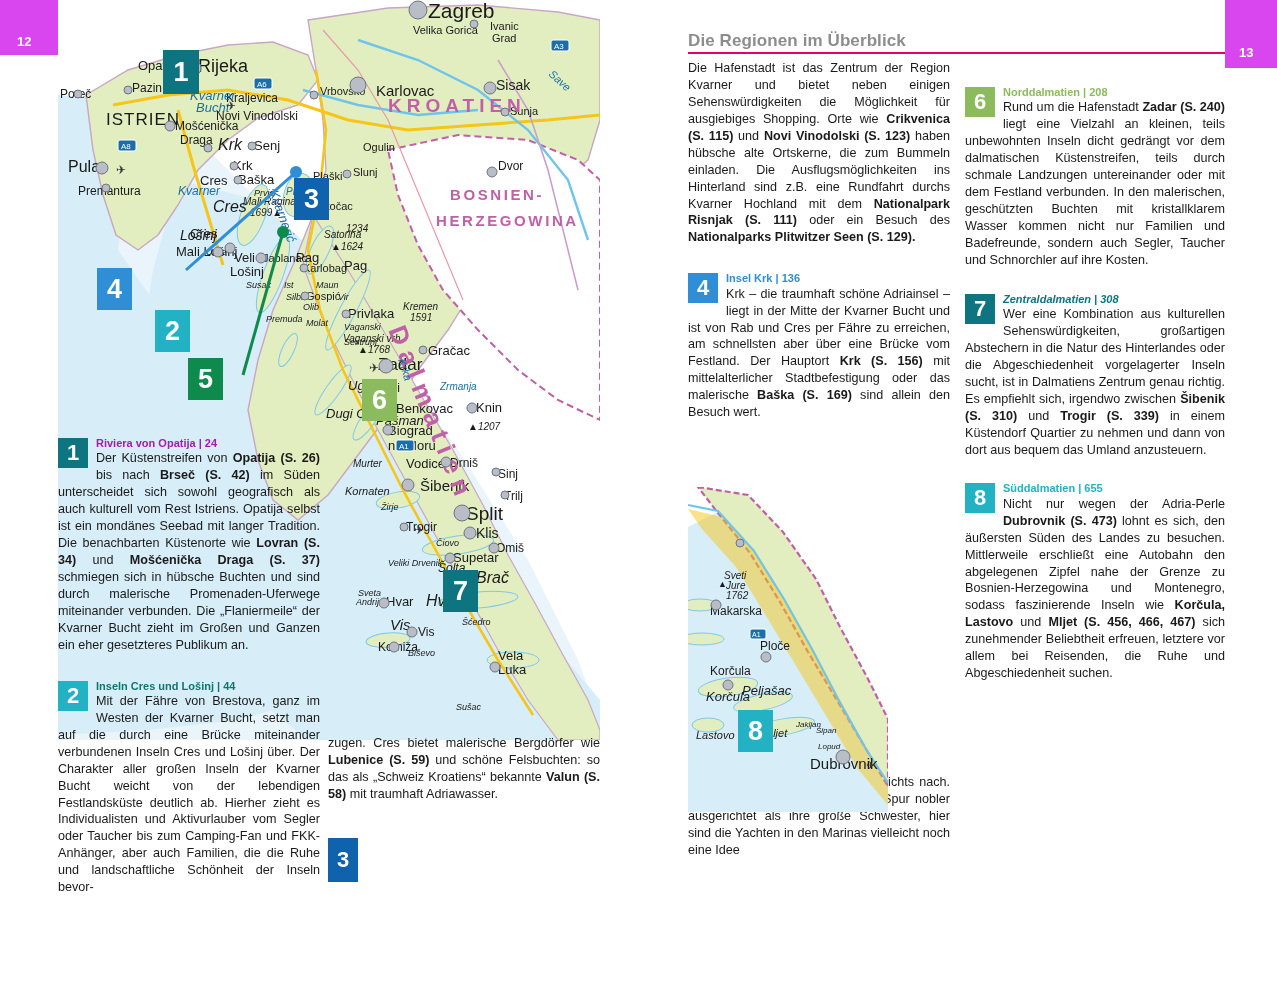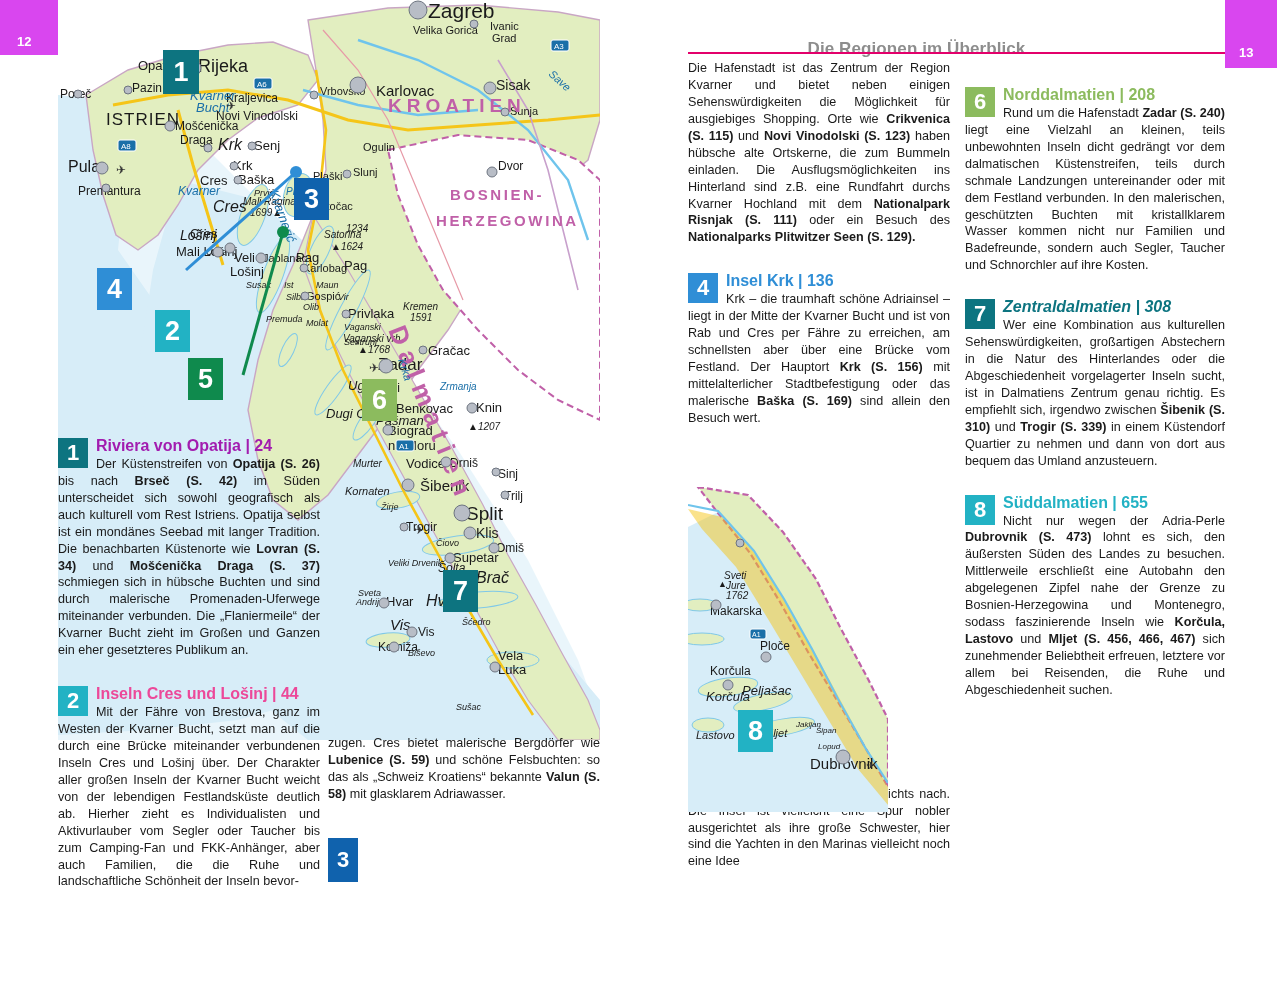--- a/index.html
+++ b/index.html
@@ -11,42 +11,42 @@
   .page{position:absolute;top:0;left:0;width:1277px;height:1000px;}
 
   
   .tab{position:absolute;background:#d946ef;color:#fff;font-weight:bold;font-size:13px;}
   .tab-left{left:0;top:0;width:58px;height:55px;}
   .tab-left span{position:absolute;left:17px;bottom:6px;}
   .tab-right{right:0;top:0;width:52px;height:68px;}
   .tab-right span{position:absolute;left:14px;bottom:8px;}
 
   
-  .rp-header{position:absolute;left:648px;top:31px;width:537px;text-align:center;margin-top:8px;}
+  .rp-header{position:absolute;left:688px;top:31px;width:537px;text-align:left;}
   .rp-header .htxt{color:#8d8d8d;font-size:17px;font-weight:bold;letter-spacing:.1px;}
   .rp-rule{position:absolute;left:688px;top:52px;width:537px;height:2px;background:#E3006B;}
 
   
   .map{position:absolute;left:58px;top:0;width:542px;height:740px;overflow:hidden;background:#ffffff;}
   .map svg{position:absolute;left:0;top:0;}
 
   
   .map2{position:absolute;left:688px;top:487px;width:200px;height:325px;overflow:hidden;background:#1d4ed8;}
   .map2 svg{position:absolute;left:0;top:0;}
 
   
   .marker{position:absolute;color:#fff;font-weight:bold;text-align:center;
           font-size:27px;line-height:1;display:flex;align-items:center;justify-content:center;}
 
   
   .col{position:absolute;font-size:12.6px;line-height:1.345;color:#1a1a1a;text-align:justify;}
   .col p{margin:0 0 0 0;}
   .sec{position:relative;}
   .sec + .sec{margin-top:22px;}
-  .sec-head{font-size:16px;font-weight:bold;line-height:1.12;margin:0 0 1px 0;}
+  .sec-head{font-size:11px;font-weight:bold;line-height:1.12;margin:0 0 1px 0;}
   .num{float:left;width:30px;height:30px;margin:1px 8px 0 0;color:#fff;
        font-weight:bold;font-size:22px;line-height:30px;text-align:center;}
   .bd{font-weight:bold;}
   .body-txt{margin:0;}
   .clear{clear:both;}
 
   
   #lcol1{left:58px;top:437px;width:262px;}
   #lcol2{left:328px;top:735px;width:272px;}
 
@@ -318,32 +318,32 @@
         <span>Riviera von Opatija</span>
         <span> | </span>
         <span>24</span>
       </div>
       <p class="body-txt"><span>Der Küstenstreifen von </span><span class="bd">Opatija (S. 26)</span><span> bis nach </span><span class="bd">Brseč (S. 42)</span><span> im Süden unterscheidet sich sowohl geografisch als auch kulturell vom Rest Istriens. Opatija selbst ist ein mondänes Seebad mit langer Tradition. Die benachbarten Küstenorte wie </span><span class="bd">Lovran (S. 34)</span><span> und </span><span class="bd">Mošćenička Draga (S. 37)</span><span> schmiegen sich in hübsche Buchten und sind durch malerische Promenaden-Uferwege miteinander verbunden. Die „Flaniermeile“ der Kvarner Bucht zieht im Großen und Ganzen ein eher gesetzteres Publikum an.</span></p>
       <div class="clear"></div>
     </div>
 
     <div class="sec" style="margin-top:26px;">
       <div class="num" style="background:#22b2c4;">2</div>
-      <div class="sec-head" style="color:#ec4899;">
+      <div class="sec-head" style="color:#0f766e;">
         <span>Inseln Cres und Lošinj</span>
         <span> | </span>
         <span>44</span>
       </div>
       <p class="body-txt"><span>Mit der Fähre von Brestova, ganz im Westen der Kvarner Bucht, setzt man auf die durch eine Brücke miteinander verbundenen Inseln Cres und Lošinj über. Der Charakter aller großen Inseln der Kvarner Bucht weicht von der lebendigen Festlandsküste deutlich ab. Hierher zieht es Individualisten und Aktivurlauber vom Segler oder Taucher bis zum Camping-Fan und FKK-Anhänger, aber auch Familien, die die Ruhe und landschaftliche Schönheit der Inseln bevor-</span></p>
       <div class="clear"></div>
     </div>
   </div>
 
   <div class="col" id="lcol2">
-    <p class="body-txt"><span>zugen. Cres bietet malerische Bergdörfer wie </span><span class="bd">Lubenice (S. 59)</span><span> und schöne Felsbuchten: so das als „Schweiz Kroatiens“ bekannte </span><span class="bd">Valun (S. 58)</span><span> mit glasklarem Adriawasser.</span></p>
+    <p class="body-txt"><span>zugen. Cres bietet malerische Bergdörfer wie </span><span class="bd">Lubenice (S. 59)</span><span> und schöne Felsbuchten: so das als „Schweiz Kroatiens“ bekannte </span><span class="bd">Valun (S. 58)</span><span> mit traumhaft Adriawasser.</span></p>
 
     <div class="sec" style="margin-top:34px;">
       <div class="num" style="background:#1062ad;height:44px;line-height:44px;">3</div>
       <div class="clear"></div>
     </div>
   </div>
 
   <div class="col" id="rcol1">
     <p class="body-txt"><span>Die Hafenstadt ist das Zentrum der Region Kvarner und bietet neben einigen Sehenswürdigkeiten die Möglichkeit für ausgiebiges Shopping. Orte wie </span><span class="bd">Crikvenica (S. 115)</span><span> und </span><span class="bd">Novi Vinodolski (S. 123)</span><span> haben hübsche alte Ortskerne, die zum Bummeln einladen. Die Ausflugsmöglichkeiten ins Hinterland sind z.B. eine Rundfahrt durchs Kvarner Hochland mit dem </span><span class="bd">Nationalpark Risnjak (S. 111)</span><span> oder ein Besuch des </span><span class="bd">Nationalparks Plitwitzer Seen (S. 129).</span></p>
 

